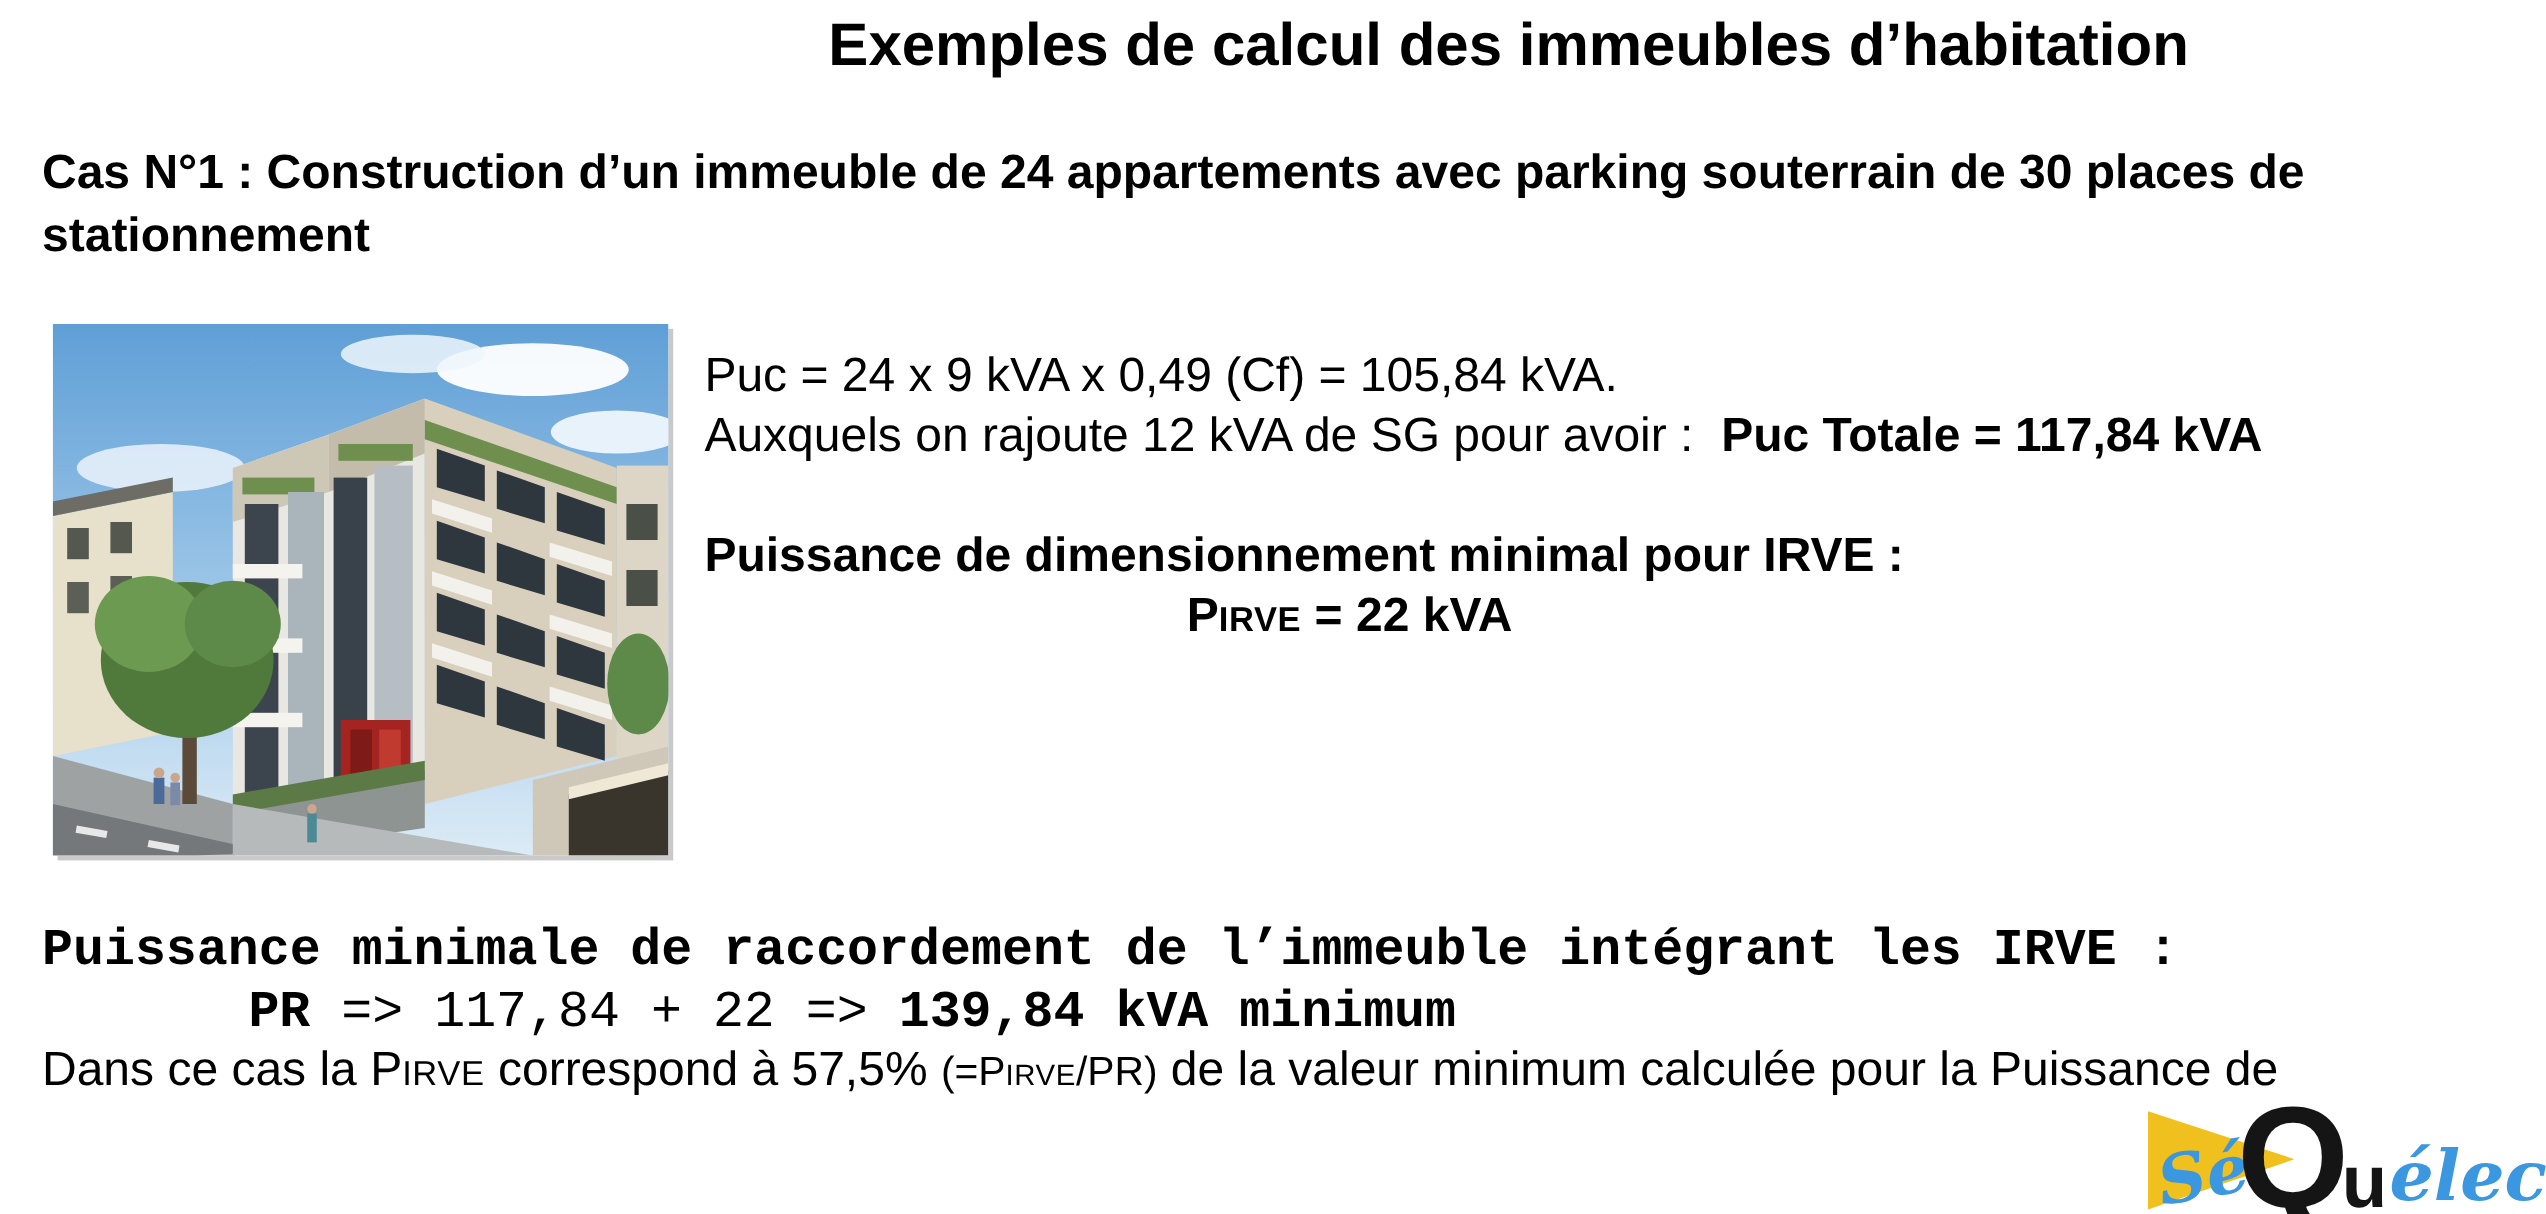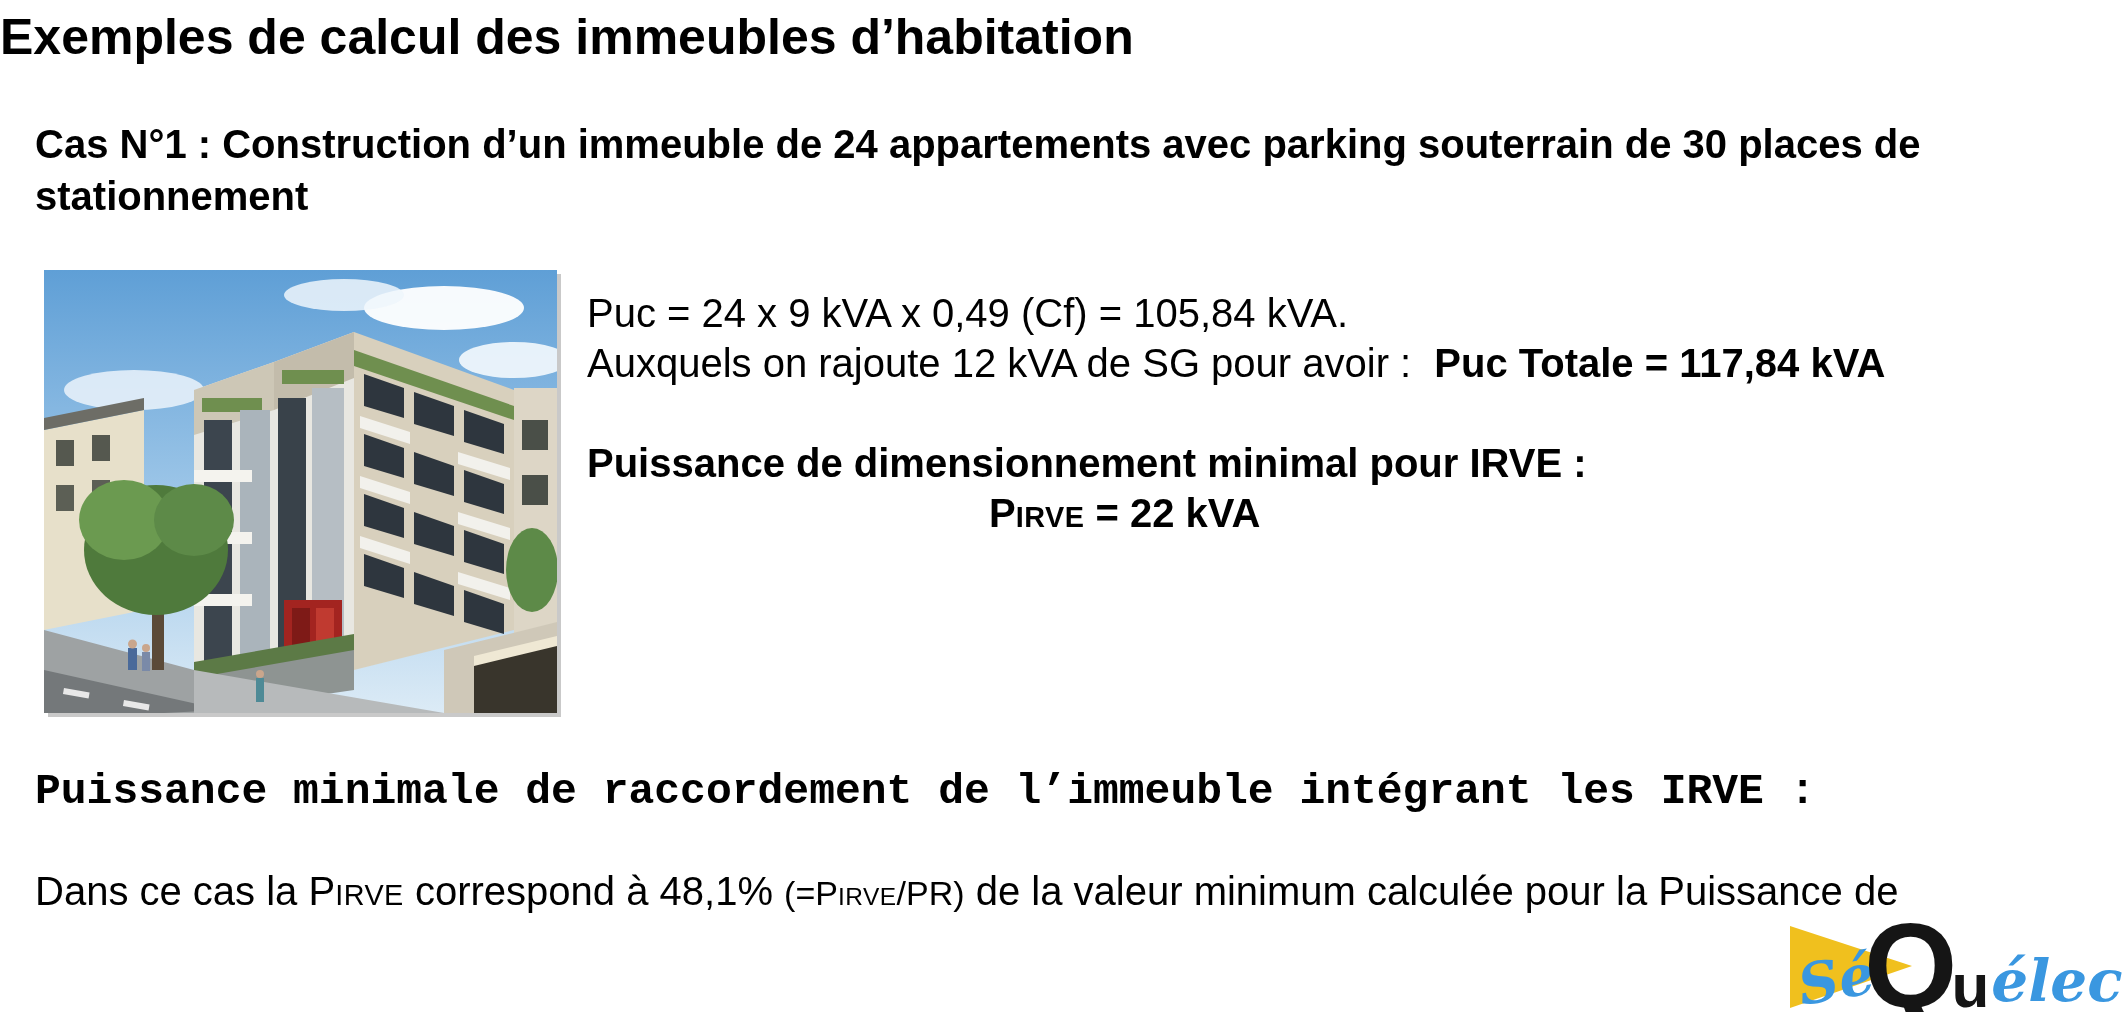--- a/index.html
+++ b/index.html
@@ -7,21 +7,21 @@
     width:2122px; height:1012px;
     background:#ffffff; color:#000000;
     font-family:"Liberation Sans", sans-serif;
     position:relative; overflow:hidden;
   }
   .abs { position:absolute; }
   .b { font-weight:bold; }
 
   .title {
     top:8px; left:0; width:1824px;
-    text-align:left;
+    text-align:right;
     font-size:50px; font-weight:bold;
     letter-spacing:0px;
   }
 
   .case-heading {
     left:35px; top:118px;
     font-size:40px; font-weight:bold; line-height:52px;
   }
 
   .photo {
@@ -205,24 +205,27 @@
   </div>
   <div class="blank-line"></div>
   <div class="b">Puissance de dimensionnement minimal pour IRVE :</div>
   <div class="pirve-line">
     <span>P</span><span class="sc">IRVE</span><span> = 22 kVA</span>
   </div>
 </div>
 
 <div class="abs racc">
   <div class="b">Puissance minimale de raccordement de l’immeuble intégrant les IRVE :</div>
+  <div class="pr-line">
+    <span class="b">PR</span><span> =&gt; 117,84 + 22 =&gt; </span><span class="b">139,84 kVA minimum</span>
+  </div>
 </div>
 
 <div class="abs conclusion">
-  <span>Dans ce cas la P</span><span class="sc">IRVE</span><span> correspond à 48,1% </span><span class="paren"><span>(=P</span><span class="sc">IRVE</span><span>/PR)</span></span><span> de la valeur minimum calculée pour la Puissance de</span><br>
+  <span>Dans ce cas la P</span><span class="sc">IRVE</span><span> correspond à 57,5% </span><span class="paren"><span>(=P</span><span class="sc">IRVE</span><span>/PR)</span></span><span> de la valeur minimum calculée pour la Puissance de</span><br>
 </div>
 
 <div class="abs logo">
   <svg class="logo-tri" viewBox="0 0 122 84">
     <polygon points="0,2 122,42 0,84" fill="#F0C01E"></polygon>
   </svg>
   <div class="logo-text">
     <span class="logo-se" style="color:#3A97E0;">Sé</span>
     <span class="logo-q" style="color:#151515;">Q</span>
     <span class="logo-u" style="color:#151515;">u</span>

